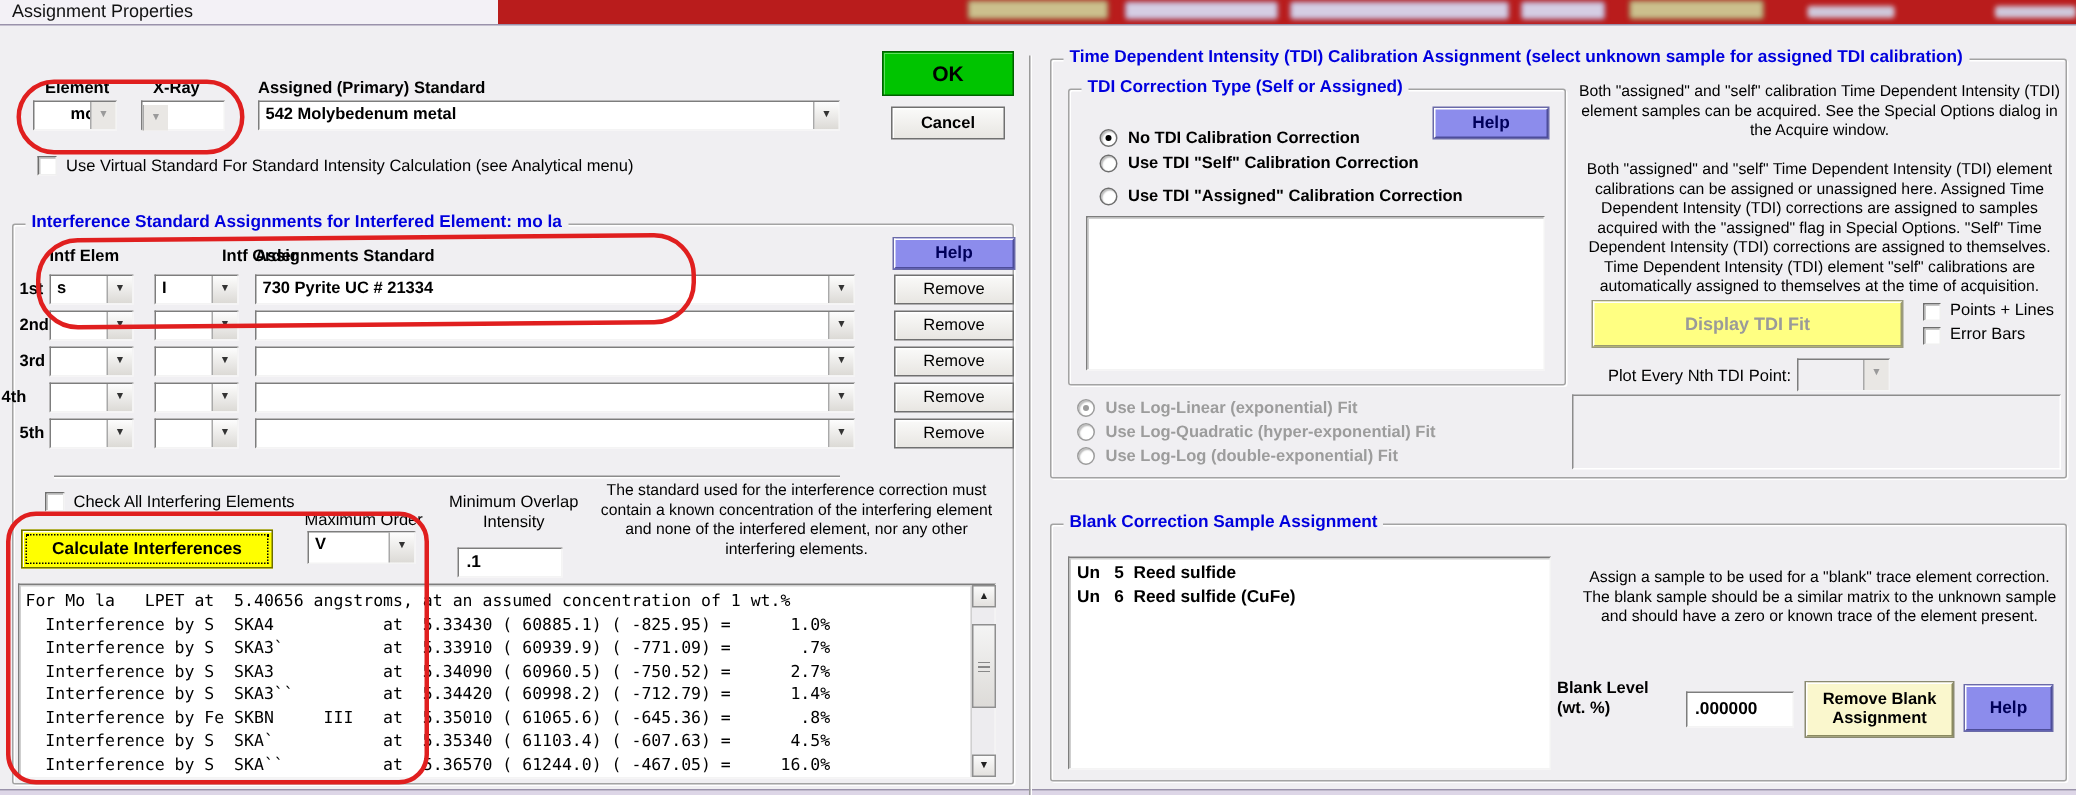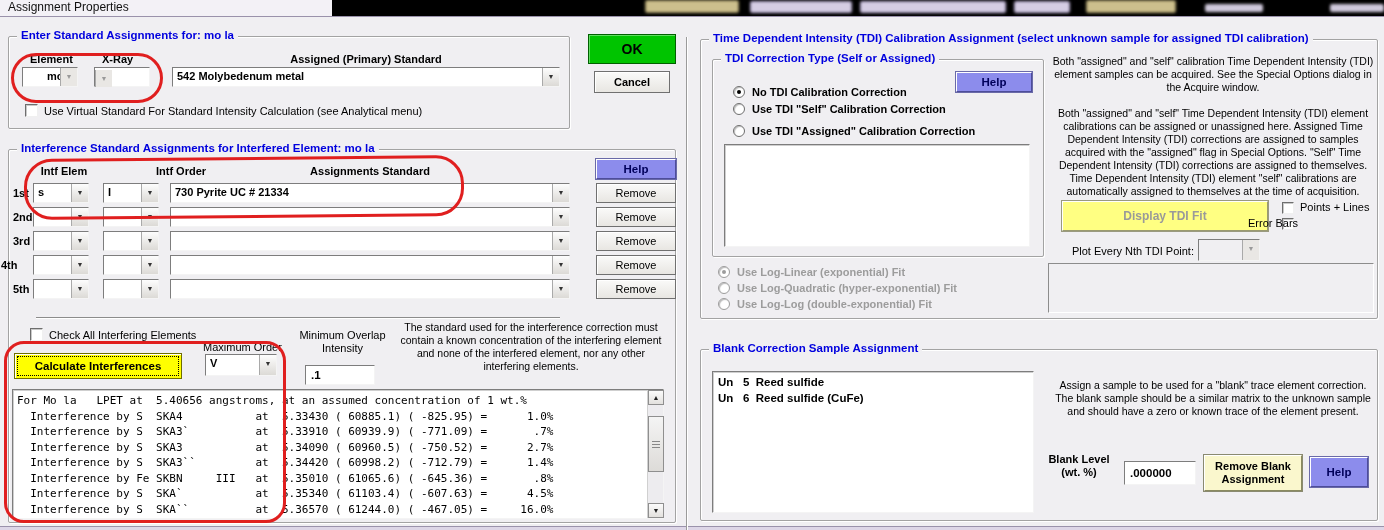--- a/index.html
+++ b/index.html
@@ -1,42 +1,42 @@
 <!DOCTYPE html>
 <html><head>
 <meta charset="utf-8">
 <style>
   * { margin:0; padding:0; box-sizing:border-box; }
   html,body { width:1384px; height:530px; overflow:hidden; }
   body { font-family:"Liberation Sans", sans-serif; background:#DDD6E7; }
   #screen { position:relative; width:1384px; height:530px; }
 
   
-  #topstrip { position:absolute; left:0; top:0; width:1384px; height:16px; background:#000000; }
+  #topstrip { position:absolute; left:0; top:0; width:1384px; height:16px; background:#b91c1c; }
   #titlebar { position:absolute; left:0; top:0; width:332px; height:16px; background:#F3F1F6;
               font-size:12px; color:#111; line-height:15px; padding-left:8px; }
   .bgbtn { position:absolute; filter:blur(1.6px); border-radius:2px; }
   .bgbtn.tan { background:#CCBF8D; border:1px solid #8f8352; }
   .bgbtn.outline { background:#D5CDE3; border:1px solid #a79bc4; }
   .bgbtn.faint { background:#cfc8db; }
 
   
   #dialog { position:absolute; left:0; top:16px; width:1384px; height:511px;
             background:#F0EFF2; border-top:1px solid #9a92ab; border-bottom:1px solid #9a92ab; }
   #divider { position:absolute; left:686px; top:20px; width:2px; height:503px;
              border-left:1px solid #9a9a9a; border-right:1px solid #ffffff; }
 
   
   .group { position:absolute; border:1px solid #a3a3a3; border-radius:2px;
            box-shadow:inset 1px 1px 0 #ffffff, 1px 1px 0 #ffffff; }
   .group-label { position:absolute; font-size:11.5px; font-weight:bold; color:#0000DE;
                  background:#F0EFF2; padding:0 4px; white-space:nowrap; }
   .lbl { position:absolute; font-size:11px; color:#000; white-space:nowrap; }
   .bold { font-weight:bold; }
-  .center { text-align:center; }
+  .center { text-align:left; }
   .gray { color:#9c9c9c; }
 
   .combo { position:absolute; background:#fff; border:1px solid;
            border-color:#7d7d7d #f4f4f4 #f4f4f4 #7d7d7d; display:flex; }
   .combo-val { flex:1; font-size:11px; font-weight:bold; padding:2px 0 0 4px; white-space:pre;
                overflow:hidden; }
   .combo-btn { width:17px; background:linear-gradient(#fdfdfd,#dcdad6); border-left:1px solid #a9a9a9;
                color:#333; font-size:7px; text-align:center; line-height:17px; }
   .combo.disabled .combo-btn { color:#9a9a9a; background:#e9e7e4; }
   .combo.disabled-all { background:#F0EFF2; }
@@ -105,23 +105,20 @@
     <div class="bgbtn outline" style="left:1014px; top:1px; width:56px; height:12px;"></div>
     <div class="bgbtn tan" style="left:1086px; top:0; width:90px; height:13px;"></div>
     <div class="bgbtn faint" style="left:1205px; top:4px; width:58px; height:8px;"></div>
     <div class="bgbtn faint" style="left:1330px; top:4px; width:54px; height:8px;"></div>
     <div id="titlebar">Assignment Properties</div>
   </div>
 
   <div id="dialog">
     <div id="divider"></div>
 
-    <div class="group" style="left:8px; top:19px; width:562px; height:93px;">
-      <span class="group-label" style="left:8px; top:-8px;">Enter Standard Assignments for: mo la</span>
-    </div>
     <div class="lbl bold" style="left:30px; top:36px;">Element</div>
     <div class="lbl bold" style="left:102px; top:36px;">X-Ray</div>
     <div class="lbl bold center" style="left:172px; top:36px; width:388px;">Assigned (Primary) Standard</div>
 
     <div class="combo disabled" style="left:22px; top:50px; width:56px; height:20px;padding-left:20px;">
       <span class="combo-val">mo</span>
       <span class="combo-btn">▼</span>
     </div>
     <div class="combo disabled" style="left:94px; top:50px; width:56px; height:20px;flex-direction:column;">
       <span class="combo-val">la</span>
@@ -288,21 +285,21 @@
     <div class="lbl bold gray" style="left:737px; top:281px;">Use Log-Log (double-exponential) Fit</div>
 
     <div class="para" style="left:1052px; top:38px; width:322px;">Both "assigned" and "self" calibration Time Dependent Intensity (TDI) element samples can be acquired. See the Special Options dialog in the Acquire window.</div>
     <div class="para" style="left:1048px; top:90px; width:330px;">Both "assigned" and "self" Time Dependent Intensity (TDI) element calibrations can be assigned or unassigned here. Assigned Time Dependent Intensity (TDI) corrections are assigned to samples acquired with the "assigned" flag in Special Options. "Self" Time Dependent Intensity (TDI) corrections are assigned to themselves. Time Dependent Intensity (TDI) element "self" calibrations are automatically assigned to themselves at the time of acquisition.</div>
 
     <div class="btn btn-disabled-yellow" style="left:1062px; top:184px; width:206px; height:30px;">Display TDI Fit</div>
 
     <span class="checkbox" style="left:1282px; top:185px; width:12px; height:12px;"></span>
     <div class="lbl" style="left:1300px; top:184px;">Points + Lines</div>
     <span class="checkbox" style="left:1282px; top:201px; width:12px; height:12px;"></span>
-    <div class="lbl" style="left:1248px; top:200px;">Error Bars</div>
+    <div class="lbl" style="left:1300px; top:200px;">Error Bars</div>
 
     <div class="lbl" style="left:1066px; top:228px; width:128px; text-align:right;">Plot Every Nth TDI Point:</div>
     <div class="combo disabled disabled-all" style="left:1198px; top:222px; width:62px; height:22px;">
       <span class="combo-val"></span>
       <span class="combo-btn">▼</span>
     </div>
 
     <div class="sunkenpanel" style="left:1048px; top:246px; width:326px; height:50px;"></div>
 
     <div class="group" style="left:700px; top:332px; width:678px; height:172px;">

